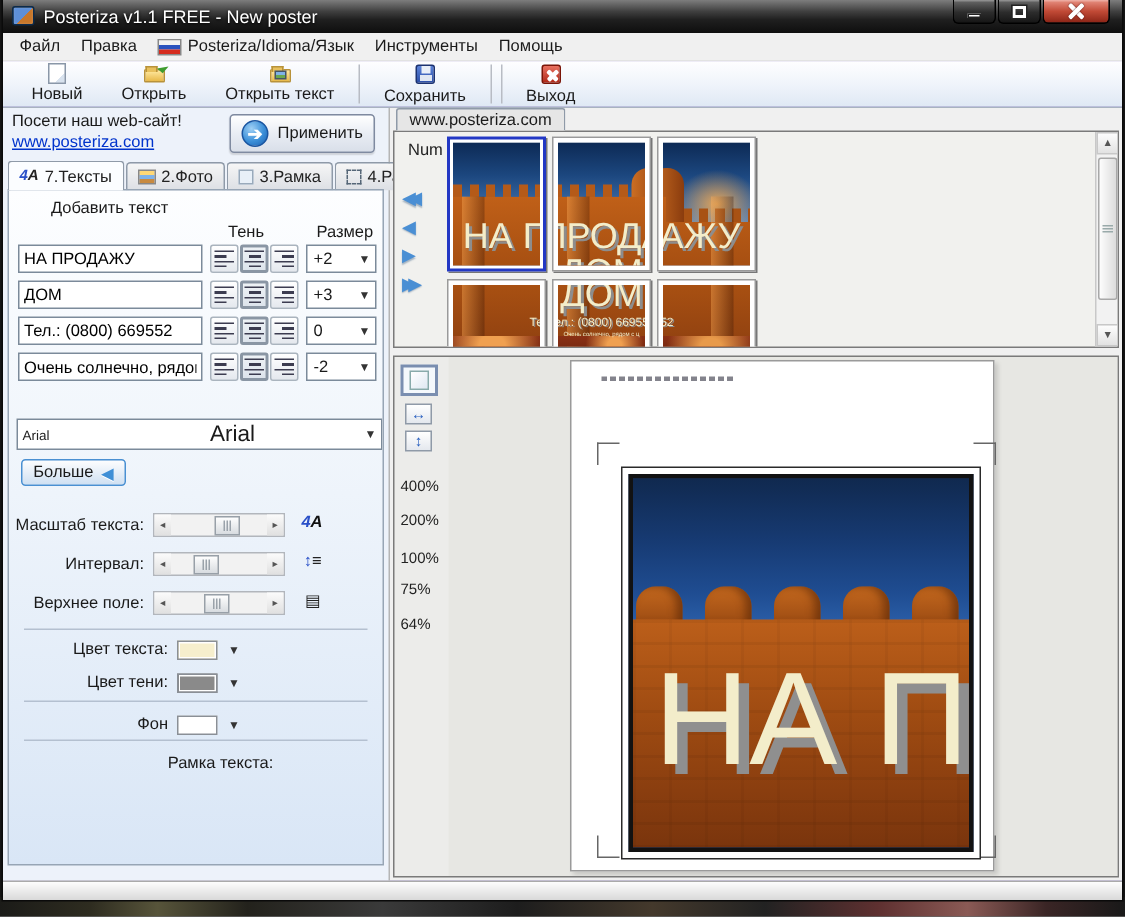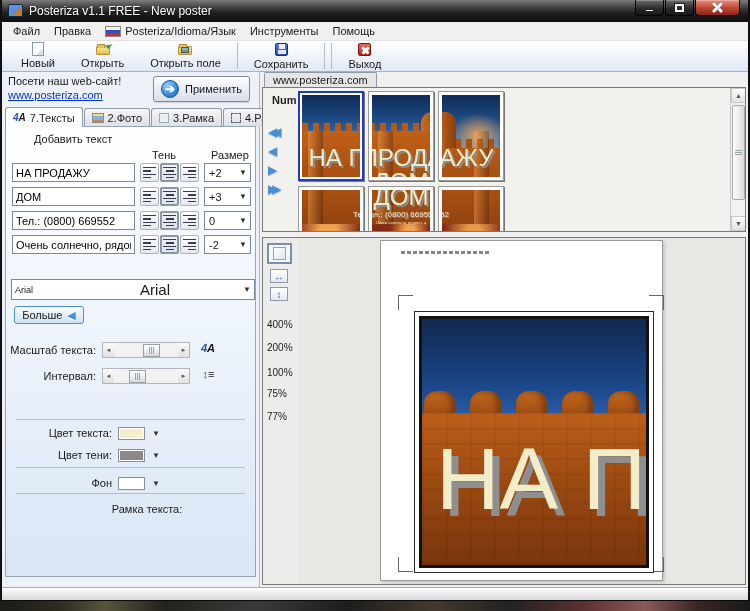--- a/index.html
+++ b/index.html
@@ -127,21 +127,21 @@
   .cdd { position:absolute; left:146px; top:2px; font-size:8px; color:#333; }
   .frame-label { position:absolute; left:0; right:0; text-align:center;padding-left:33px; }
 
   
   .right-area { position:absolute; left:258px; right:0; top:0; bottom:0; }
   .rtabs { position:absolute; left:4px; top:-2px; height:17px; display:flex; align-items:flex-end; z-index:3; }
   .rtab { height:15px; padding:0 8px; display:flex; align-items:center; border:1px solid #8f9aa8; border-bottom:none; border-radius:2px 2px 0 0; background:#e6e6e6; margin-right:1px; }
   .rtab.active { height:17px; background:#fbfbf9; z-index:2; }
 
   .top-panel { position:absolute; left:2px; right:2px; top:15px; height:145px; border:1px solid #7a7a7a; background:#f1f1ee; overflow:hidden; }
-  .num-label { position:absolute; left:9px; top:6px; color:#222;font-weight:bold; }
+  .num-label { position:absolute; left:9px; top:6px; color:#222; }
   .nav-arrows { position:absolute; left:5px; top:38px; display:flex; flex-direction:column; gap:7px; }
   .nav-arrows span { color:#4a8fd4; font-size:12px; text-shadow:0 1px 1px #0c3a6a55; line-height:1; }
   .nav-arrows .dbl { letter-spacing:-5px; padding-right:5px; }
   .grid { position:absolute; left:35px; top:3px; width:250px; height:200px; }
   .tile { position:absolute; width:66px; height:90px; background:#fff; border:1px solid #9a9a9a; box-shadow:1px 1px 0 #777; padding:3px; }
   .tile.sel { border:2px solid #2338c4; padding:2px; }
   .photo-slot { position:relative; width:58px; height:82px; overflow:hidden; background:#cfd8e2; }
   .vscroll { position:absolute; right:0; top:0; bottom:0; width:15px; background:#f2f2f2; border-left:1px solid #c8c8c8; }
   .sb-btn { position:absolute; left:0; width:15px; height:15px; display:flex; align-items:center; justify-content:center; font-size:7px; color:#555; background:linear-gradient(180deg,#fdfdfd,#e2e2e2); border:1px solid #c8c8c8; }
   .sb-up { top:0; } .sb-down { bottom:0; }
@@ -267,21 +267,21 @@
             <div class="ic-folder"></div>
             <div class="ic-arrow-green"></div>
           </div>
         <span>Открыть</span>
       </div>
       <div class="tbtn">
         <div class="ticon">
             <div class="ic-folder"></div>
             <div class="ic-photo"></div>
           </div>
-        <span>Открыть поле</span>
+        <span>Открыть текст</span>
       </div>
       <div class="tsep"></div>
       <div class="tbtn">
         <div class="ticon">
             <div class="ic-save"></div>
           </div>
         <span>Сохранить</span>
       </div>
       <div class="tsep"></div>
       <div class="tsep"></div>
@@ -471,20 +471,33 @@
             <div class="slider">
               <span class="sarr">◂</span>
               <span class="sthumb" style="left:26px">
                   <i></i>
                   <i></i>
                   <i></i>
                 </span>
               <span class="sarr right">▸</span>
             </div>
             <div class="sicon ico-spacing">↕<span class="lines">≡</span></div>
+          </div>
+          <div class="srow" style="top:267px">
+            <div class="slabel">Верхнее поле:</div>
+            <div class="slider">
+              <span class="sarr">◂</span>
+              <span class="sthumb" style="left:33px">
+                  <i></i>
+                  <i></i>
+                  <i></i>
+                </span>
+              <span class="sarr right">▸</span>
+            </div>
+            <div class="sicon ico-spacing"><span class="lines">▤</span></div>
           </div>
 
           <div class="lp-hr" style="top:292px"></div>
 
           <div class="crow" style="top:300px">
             <div class="clabel">Цвет текста:</div>
             <div class="swatch" style="background: rgb(246, 239, 205);"></div>
             <span class="cdd">▼</span>
           </div>
           <div class="crow" style="top:322px">
@@ -640,21 +653,21 @@
           <div class="zoombar">
             <div class="zb zb1">
                 <div class="pg"></div>
               </div>
             <div class="zb zb2">↔</div>
             <div class="zb zb3">↕</div>
             <div class="zlabel" style="top:81px">400%</div>
             <div class="zlabel" style="top:104px">200%</div>
             <div class="zlabel" style="top:129px">100%</div>
             <div class="zlabel" style="top:150px">75%</div>
-            <div class="zlabel" style="top:173px">77%</div>
+            <div class="zlabel" style="top:173px">64%</div>
           </div>
           <div class="canvas">
             <div class="page">
               <div class="pheader-dash"></div>
               <div class="cm tl"></div>
               <div class="cm tr"></div>
               <div class="cm bl"></div>
               <div class="cm br"></div>
               <div class="pframe">
                 <div class="pframe2">

